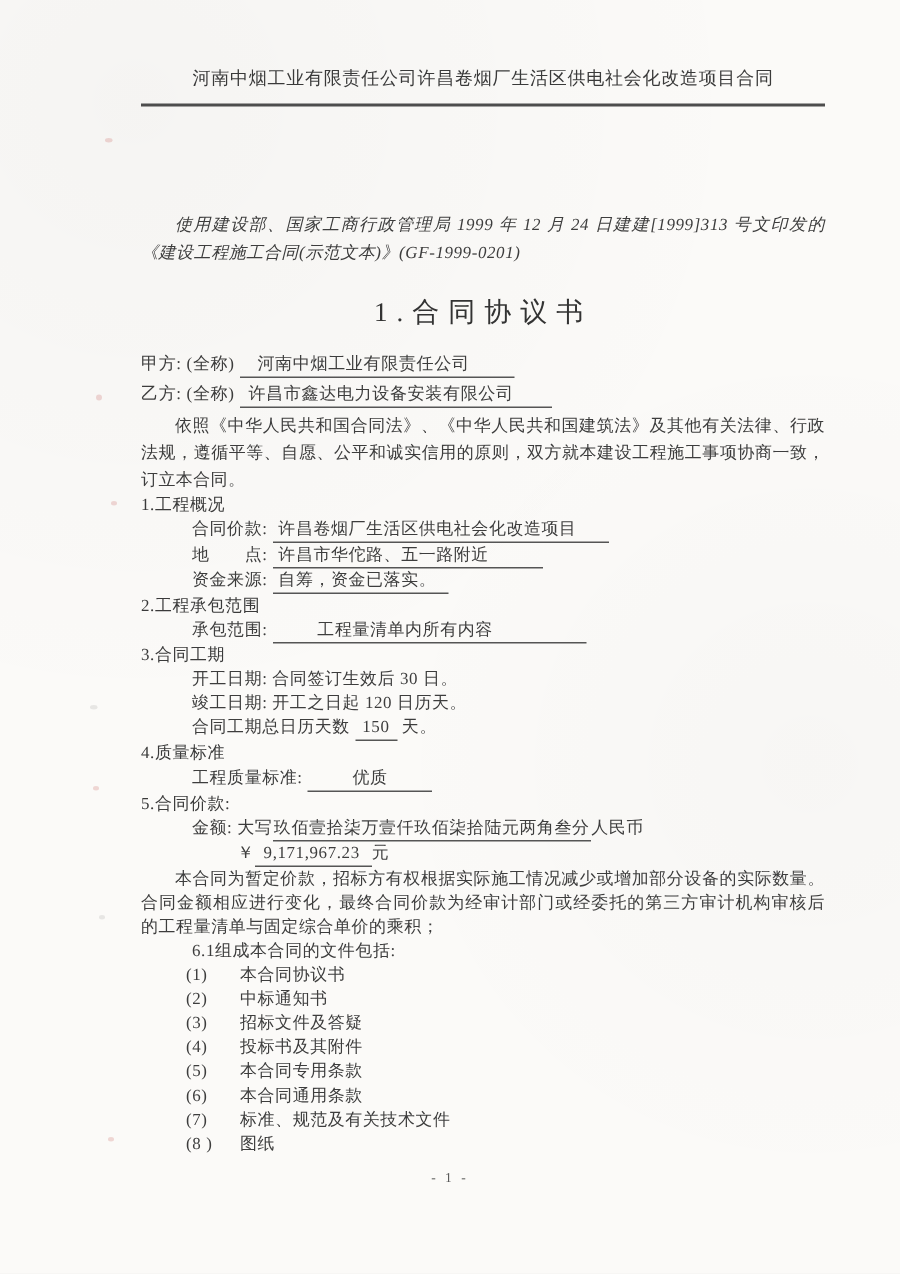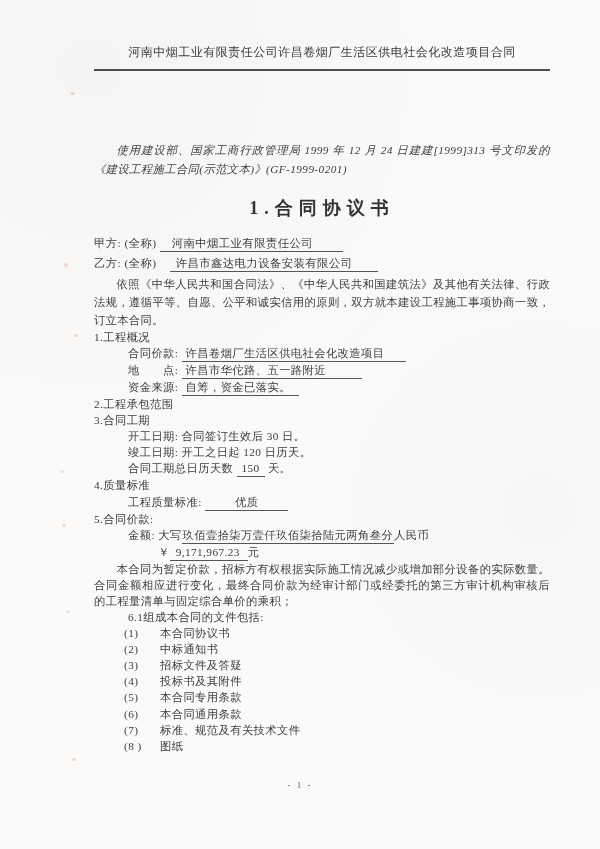--- a/index.html
+++ b/index.html
@@ -37,21 +37,21 @@
     line-height:19px;
     text-indent:2em;
     text-align:justify;
     letter-spacing:0.4px;
     font-style:italic;
   }
   .main-title{
     margin-top:17px;
     text-align:center;
     font-size:18px;
-    font-weight:700;
+    font-weight:400;
     letter-spacing:6px;
     color:#333;
   }
   .parties{
     margin-top:13px;
     font-size:11.4px;
     line-height:20px;
     letter-spacing:0.4px;
   }
   .preamble{
@@ -71,21 +71,21 @@
   .row{padding-left:34px;}
   .row-deep{padding-left:64px;}
   .list-row{padding-left:30px;}
   .item-num{display:inline-block;width:36px;}
   .fill{
     border-bottom:1px solid #555;
     display:inline-block;
     line-height:13px;
   }
   .u-partya{padding:0 30px 1px 12px;}
-  .u-partyb{padding:0 26px 1px 6px;margin-left:10px;}
+  .u-partyb{padding:0 26px 1px 6px;}
   .u-pname{padding:0 22px 1px 4px;}
   .u-loc{padding:0 36px 1px 4px;}
   .u-fund{padding:0 8px 1px 4px;}
   .u-scope{padding:0 62px 1px 30px;}
   .u-days{padding:0 5px 1px 5px;}
   .u-quality{padding:0 30px 1px 30px;}
   .u-words{padding:0 1px 1px 1px;}
   .u-figure{padding:0 8px 1px 6px;}
   .note-para{
     text-indent:2em;
@@ -143,20 +143,24 @@
       <div class="row">
         <span>地　　点:</span>
         <span class="fill u-loc">许昌市华佗路、五一路附近</span>
       </div>
       <div class="row">
         <span>资金来源:</span>
         <span class="fill u-fund">自筹，资金已落实。</span>
       </div>
 
       <div class="heading">2.工程承包范围</div>
+      <div class="row">
+        <span>承包范围:</span>
+        <span class="fill u-scope">工程量清单内所有内容</span>
+      </div>
 
       <div class="heading">3.合同工期</div>
       <div class="row">开工日期: 合同签订生效后 30 日。</div>
       <div class="row">竣工日期: 开工之日起 120 日历天。</div>
       <div class="row">
         <span>合同工期总日历天数</span>
         <span class="fill u-days">150</span>
         <span>天。</span>
       </div>
 

